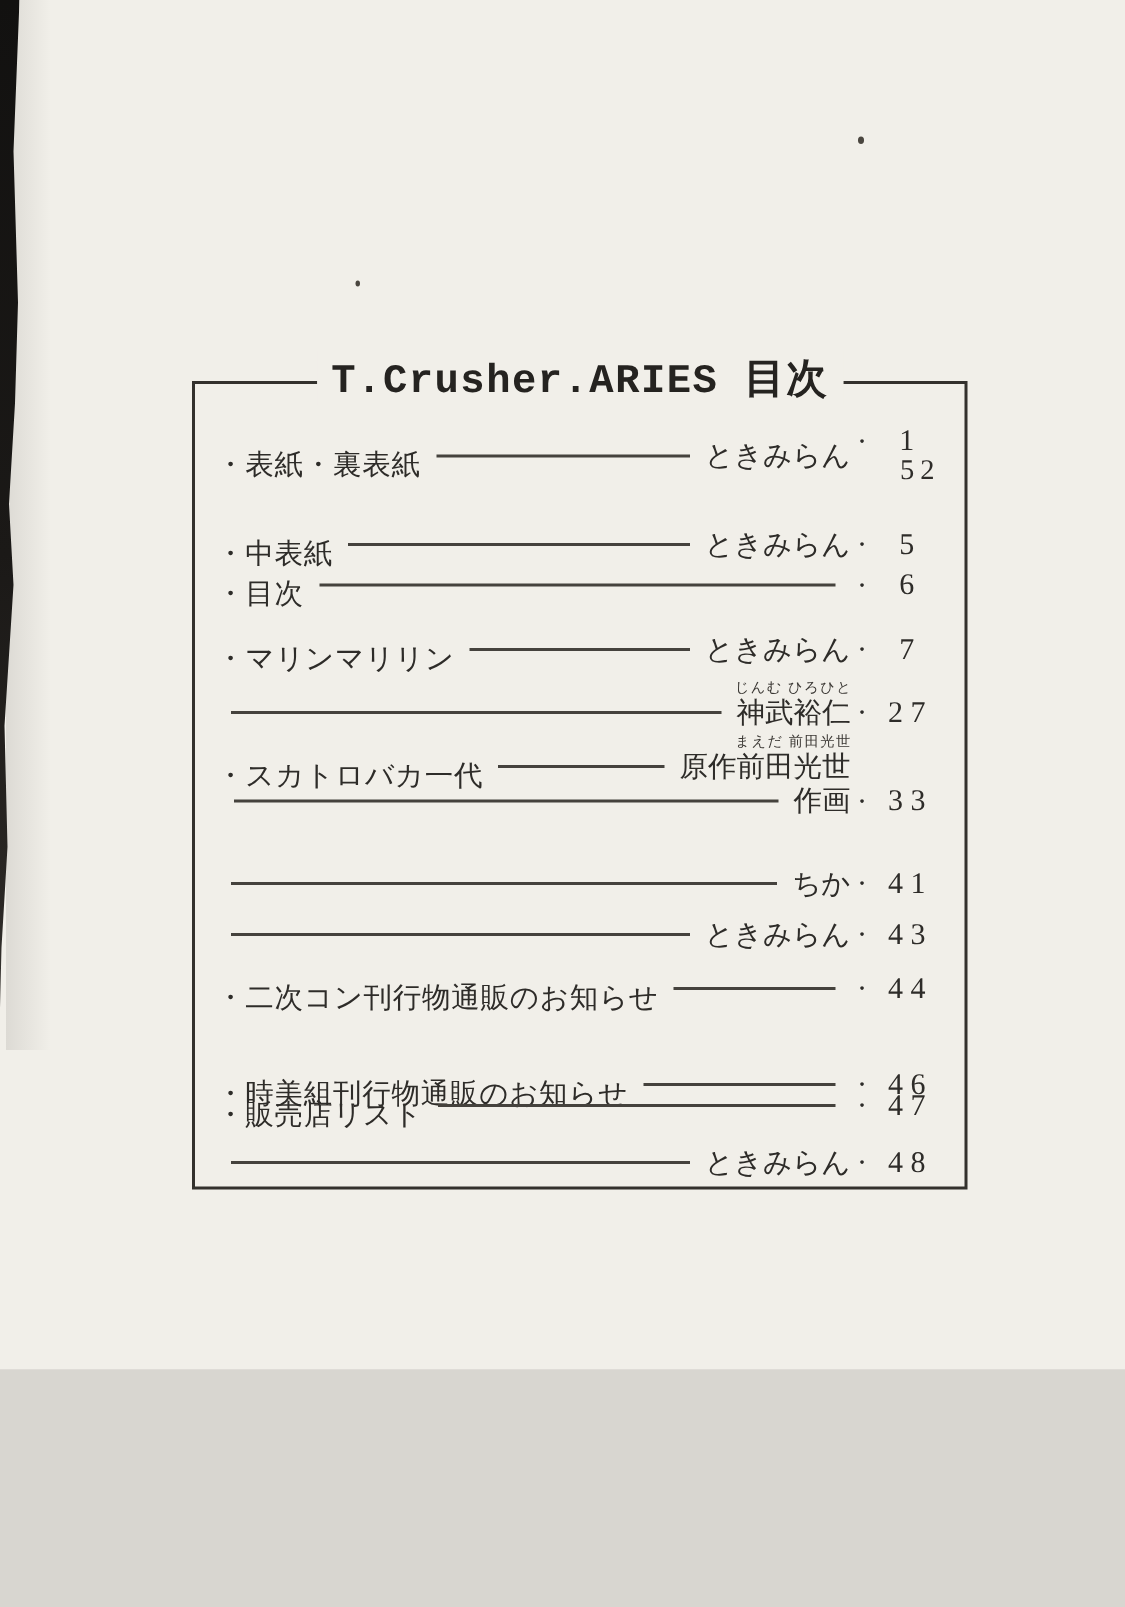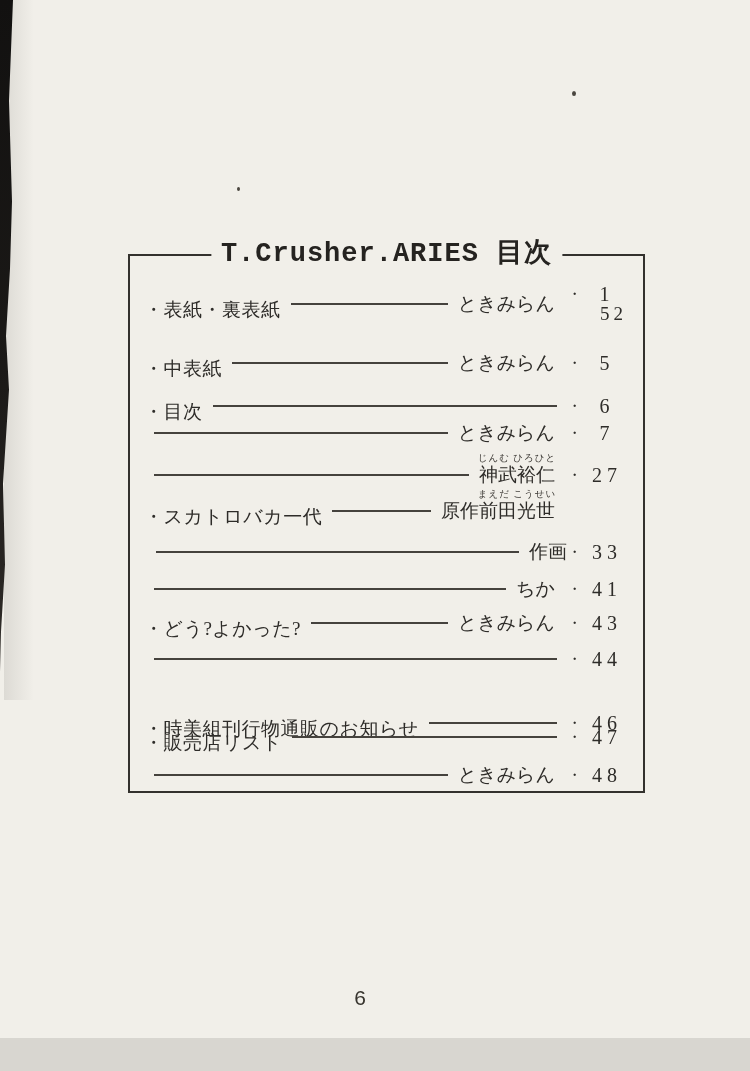--- a/index.html
+++ b/index.html
@@ -1,17 +1,17 @@
 <!DOCTYPE html>
 <html><head>
 <meta charset="utf-8">
 <style>
   html,body{margin:0;padding:0;background:#d8d6d0;}
   .page{
-    position:relative;width:750px;height:1038px;overflow:hidden;
+    position:relative;width:750px;height:913px;overflow:hidden;
     background:#f1efe9;
     font-family:"Liberation Serif","DejaVu Serif",serif;
     color:#2e2c29;
   }
   .scan-edge{
     position:absolute;left:0;top:0;width:16px;height:672px;
     background:linear-gradient(180deg,#121110 0%,#1b1917 55%,#2a2724 90%,#3a3733 100%);
     clip-path:polygon(0 0,13px 0,9px 15%,12px 30%,10px 40%,6px 50%,9px 58%,3px 72%,5px 84%,1px 94%,0 100%);
   }
   .scan-edge-shadow{
@@ -30,21 +30,21 @@
     font-weight:bold;font-size:27px;letter-spacing:1px;color:#252320;
   }
   .row{
     position:absolute;left:14px;right:10px;height:28px;
     display:flex;align-items:center;font-size:19px;white-space:nowrap;
   }
   .t{flex:0 0 auto;letter-spacing:0.5px;margin-top:12px;}
   .ln{flex:1 1 auto;height:2px;background:#45423d;margin:0 10px;min-width:18px;align-self:center;}
   .ln-indent{margin-left:12px;}
   .role{flex:0 0 auto;}
-  .a{flex:0 0 auto;margin-right:12px;position:relative;}
+  .a{flex:0 0 auto;position:relative;}
   .furi{
     position:absolute;top:-10px;left:50%;transform:translateX(-50%);
     font-size:9.5px;letter-spacing:1px;white-space:nowrap;color:#3a3733;
   }
   .pg{flex:0 0 auto;width:66px;display:flex;align-items:center;}
   .pg .dot{width:14px;font-size:15px;flex:0 0 auto;}
   .pg .num{flex:1;text-align:center;font-size:20px;letter-spacing:5px;font-family:"Liberation Serif","DejaVu Serif",serif;}
   .pg-stack{flex-direction:column;align-items:stretch;}
   .pg-stack .pg-main{display:flex;align-items:center;}
   .pg-stack .num2{font-size:19px;letter-spacing:4px;margin-left:27px;margin-top:-3px;text-align:center;}
@@ -81,30 +81,31 @@
     <div class="row" style="top:93px">
       <span class="t">・中表紙</span>
       <span class="ln"></span>
       <span class="a">ときみらん</span>
       <span class="pg">
         <span class="dot">・</span>
         <span class="num">5</span>
       </span>
     </div>
 
-    <div class="row" style="top:136px">
+    <div class="row" style="top:120px">
       <span class="t">・目次</span>
       <span class="ln"></span>
       <span class="pg">
         <span class="dot">・</span>
         <span class="num">6</span>
       </span>
     </div>
 
     <div class="row" style="top:163px">
+      <span class="t">・マリンマリリン</span>
       <span class="ln"></span>
       <span class="a">ときみらん</span>
       <span class="pg">
         <span class="dot">・</span>
         <span class="num">7</span>
       </span>
     </div>
 
     <div class="row" style="top:205px">
       <span class="ln"></span>
@@ -116,55 +117,55 @@
         <span class="dot">・</span>
         <span class="num">27</span>
       </span>
     </div>
 
     <div class="row" style="top:241px">
       <span class="t">・スカトロバカ一代</span>
       <span class="ln"></span>
       <span class="role">原作</span>
       <span class="a">
-        <span class="furi">まえだ こうせい</span>
+        <span class="furi">まえだ 前田光世</span>
         <span>前田光世</span>
       </span>
       <span class="pg"></span>
     </div>
 
-    <div class="row" style="top:282px">
+    <div class="row" style="top:264px">
       <span class="ln ln-indent"></span>
       <span class="role">作画</span>
       <span class="pg">
         <span class="dot">・</span>
         <span class="num">33</span>
       </span>
     </div>
 
     <div class="row" style="top:319px">
       <span class="ln"></span>
       <span class="a">ちか</span>
       <span class="pg">
         <span class="dot">・</span>
         <span class="num">41</span>
       </span>
     </div>
 
     <div class="row" style="top:353px">
-      <span class="t">・どう?よかった?</span>
       <span class="ln"></span>
       <span class="a">ときみらん</span>
       <span class="pg">
         <span class="dot">・</span>
         <span class="num">43</span>
       </span>
     </div>
 
     <div class="row" style="top:389px">
+      <span class="t">・二次コン刊行物通販のお知らせ</span>
       <span class="ln"></span>
       <span class="pg">
         <span class="dot">・</span>
         <span class="num">44</span>
       </span>
     </div>
 
     <div class="row" style="top:453px">
       <span class="t">・時美組刊行物通販のお知らせ</span>
       <span class="ln"></span>

